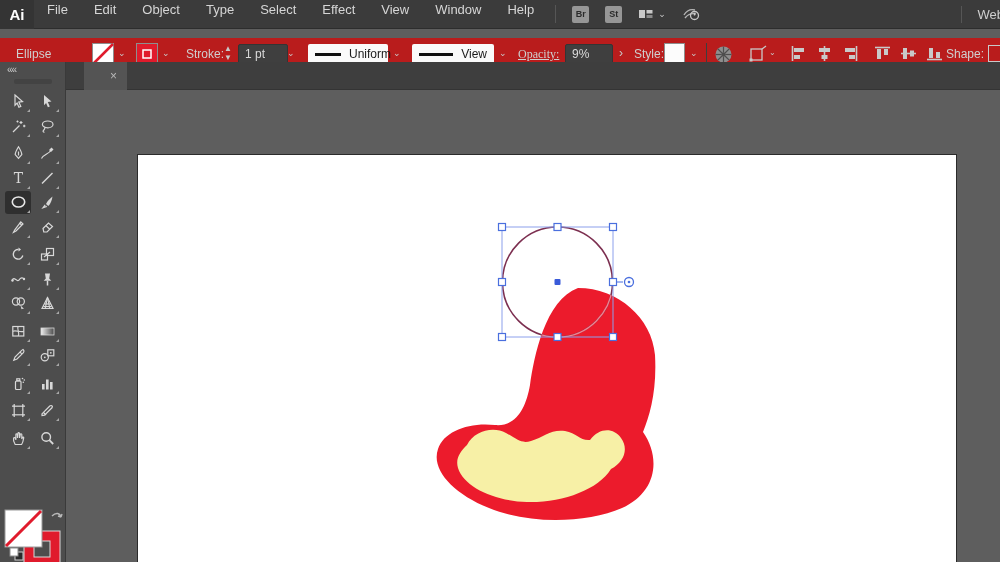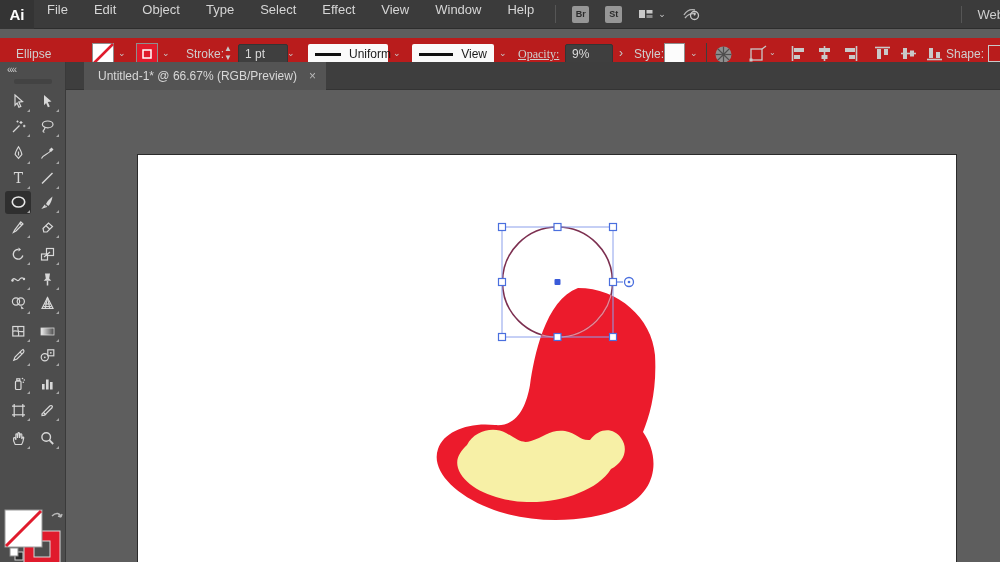--- a/index.html
+++ b/index.html
@@ -203,21 +203,20 @@
             <rect x="10" y="7" width="4" height="6"></rect>
           </svg></div>
       </div>
 
     <span class="cb-label" style="left:946px;">Shape:</span>
     <div class="abs" style="left:988px; top:7px; width:12px; height:17px; border:1.5px solid #C9C9C9; border-right:none;"></div>
   </div>
 
   <div id="tabbar" class="abs">
     <div id="doc-tab">
-      <span>Untitled-1* @ 66.67% (RGB/Preview)</span>
       <span id="tab-close">×</span>
     </div>
   </div>
 
   <div id="pasteboard" class="abs"></div>
   <div id="artboard" class="abs"></div>
 
   <svg id="artwork" class="abs" viewBox="137 154 820 408">
     <defs>
       <clipPath id="beanClip">

